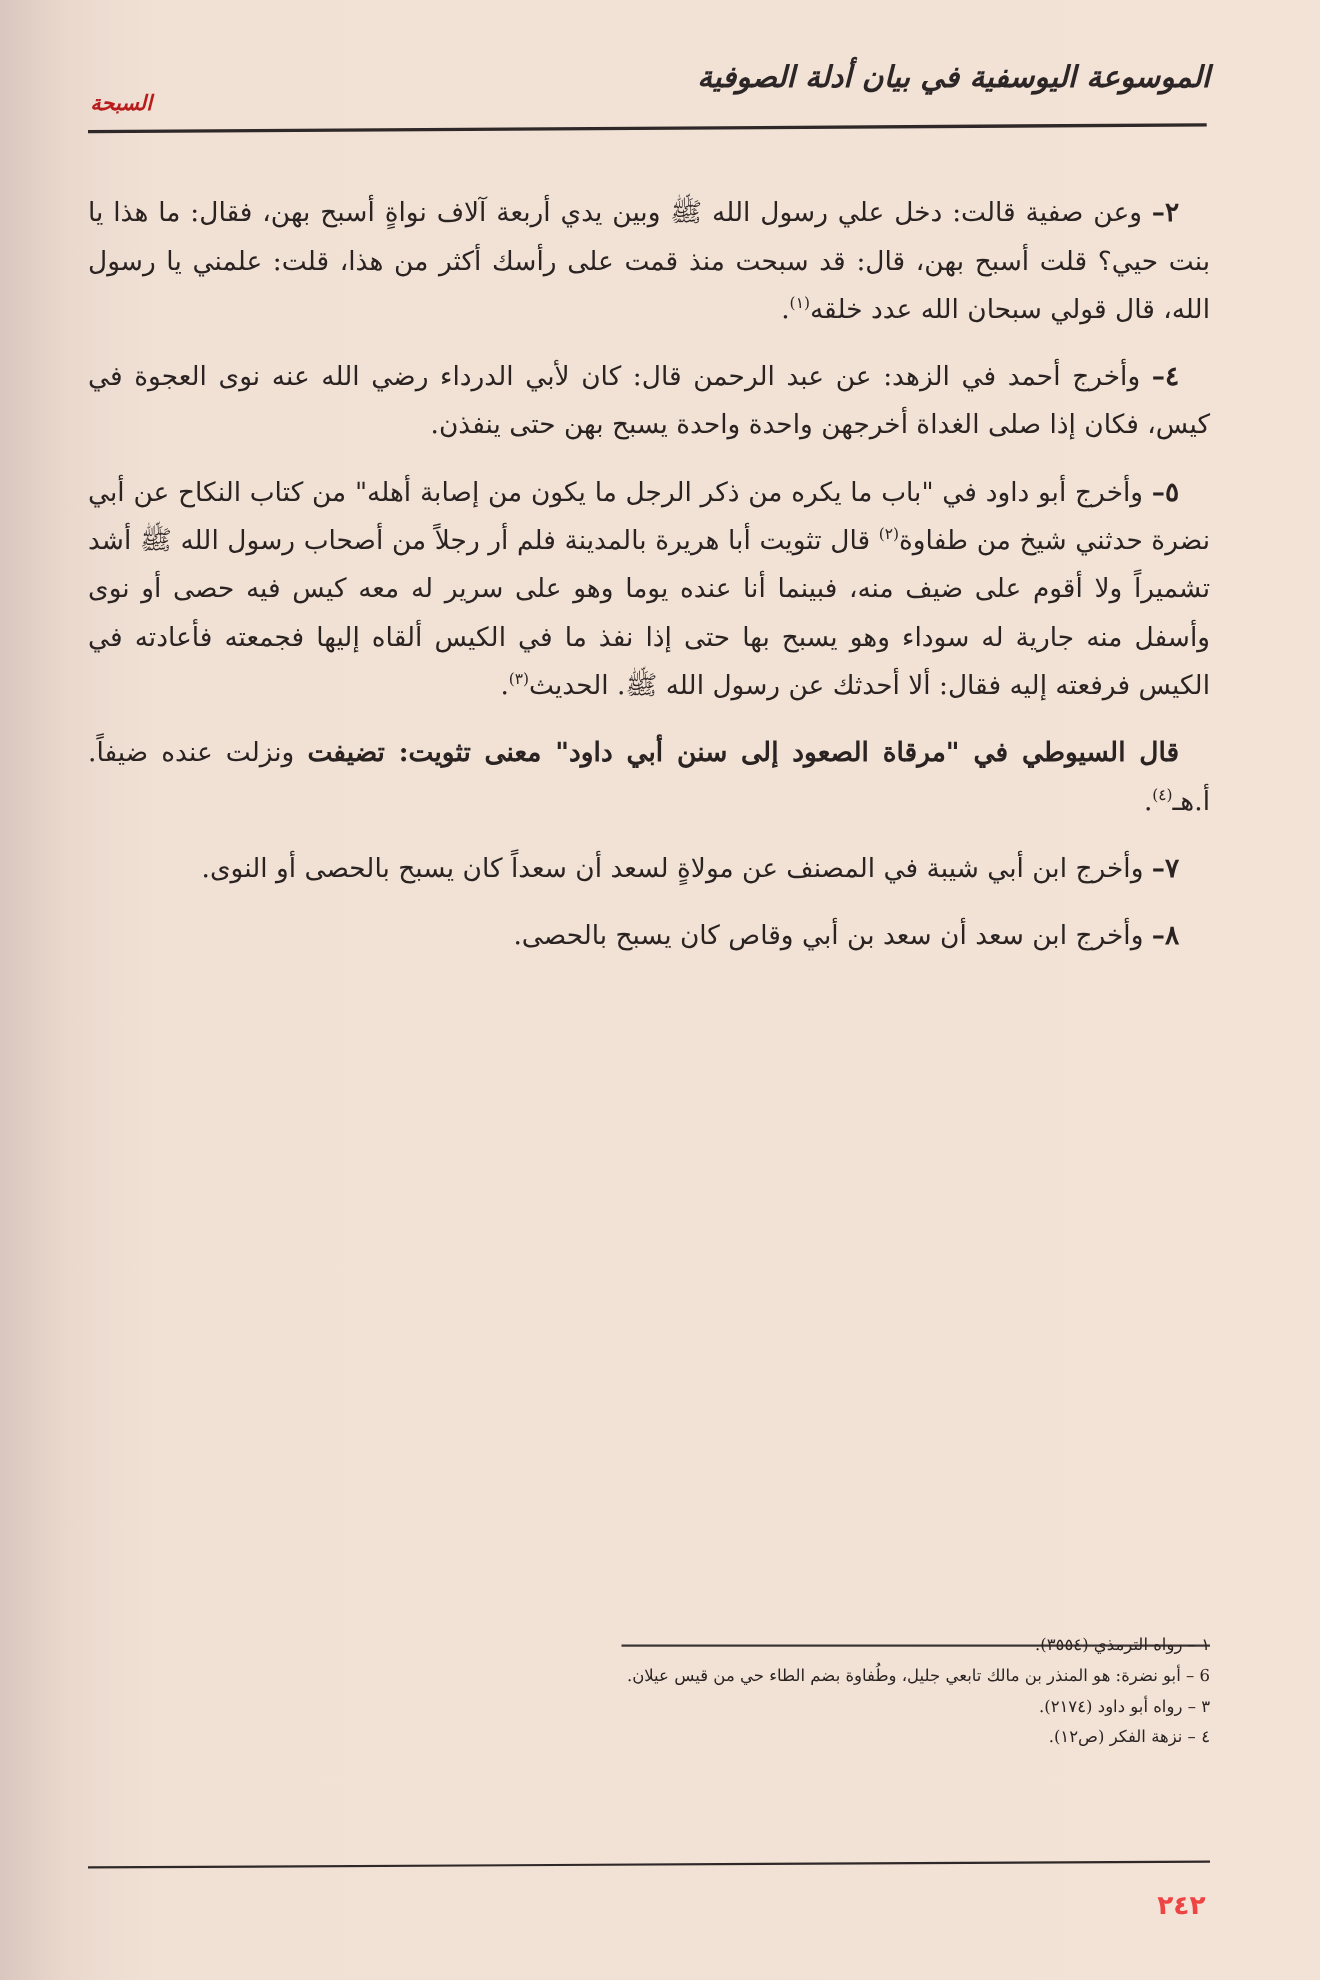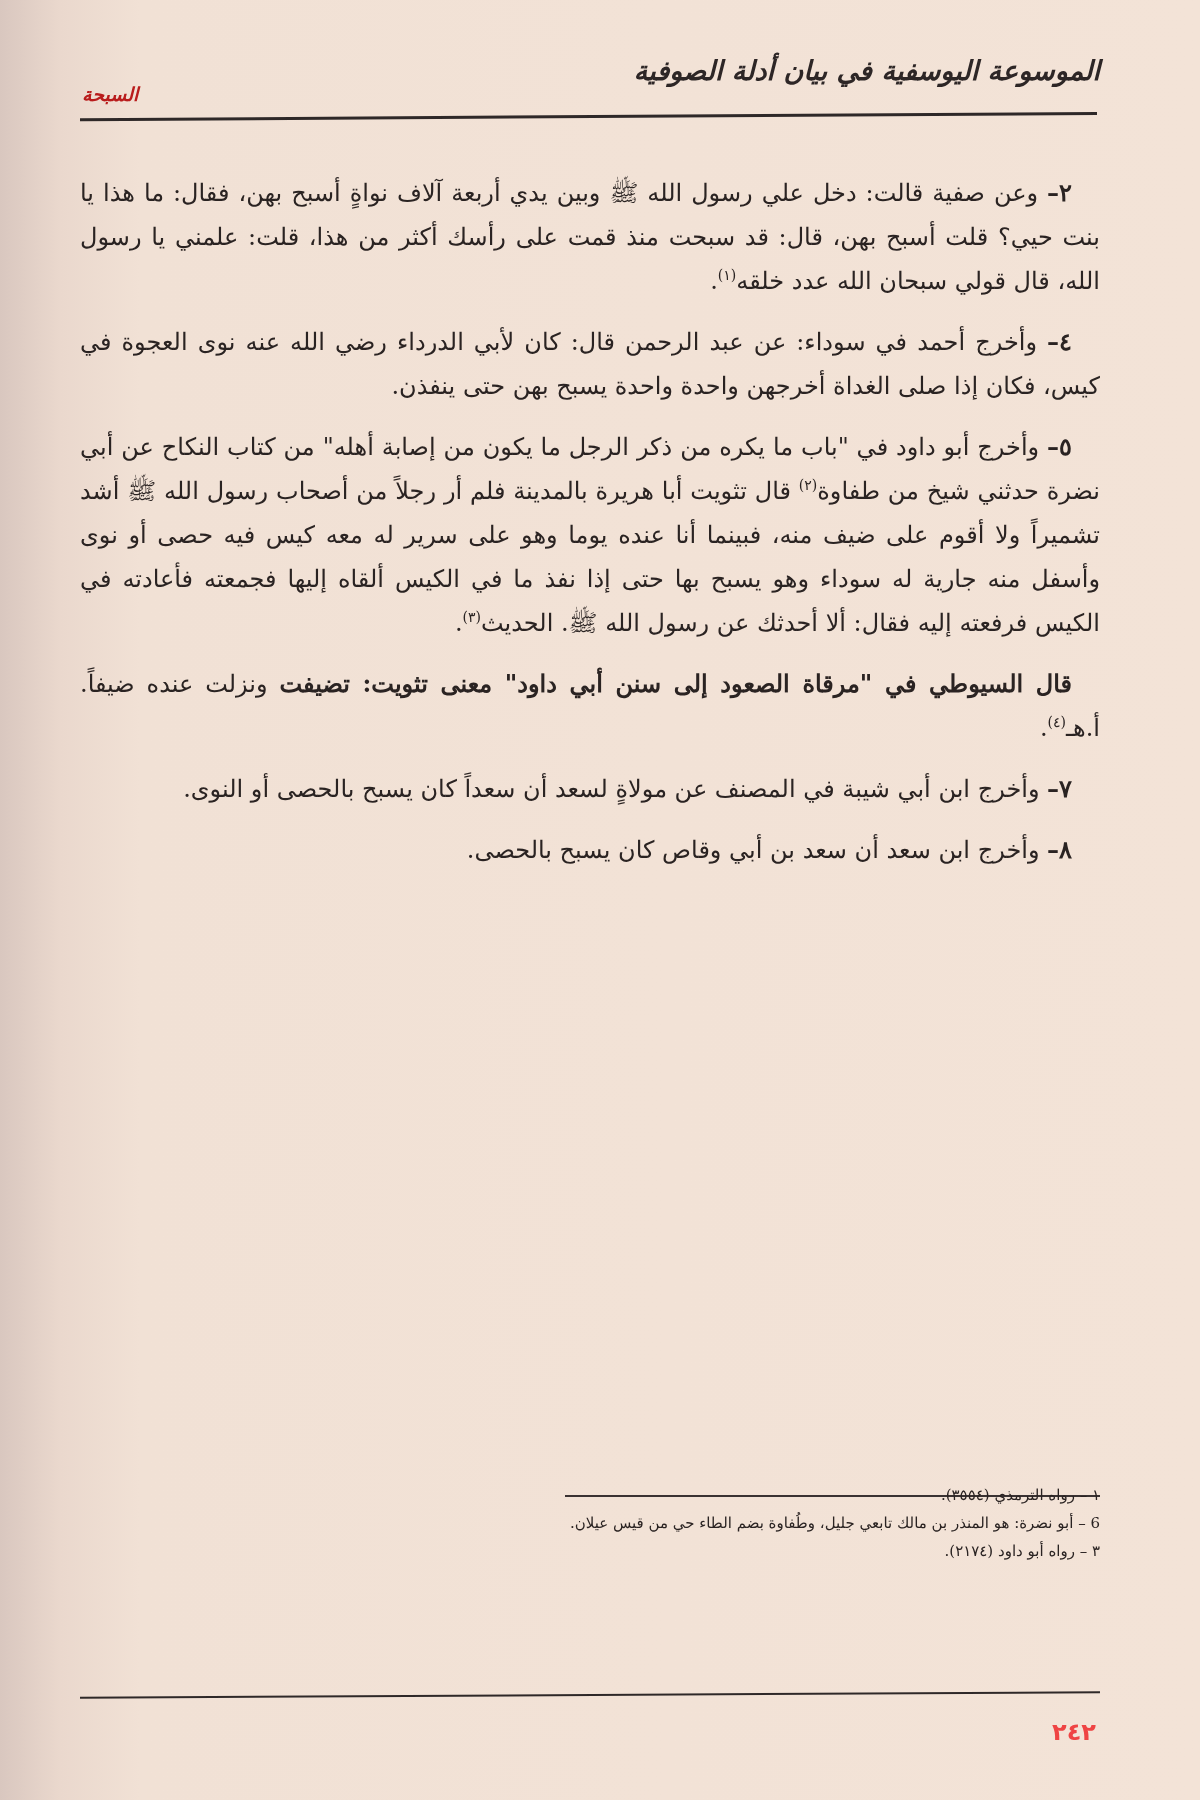--- a/index.html
+++ b/index.html
@@ -74,21 +74,21 @@
   <div class="body-text">
 
     <p class="para">
       <span class="indent"></span><span class="num">٢–</span>
       <span>وعن صفية قالت: دخل علي رسول الله ﷺ وبين يدي أربعة آلاف نواةٍ أسبح بهن، فقال: ما هذا يا بنت حيي؟ قلت أسبح بهن، قال: قد سبحت منذ قمت على رأسك أكثر من هذا، قلت: علمني يا رسول الله، قال قولي سبحان الله عدد خلقه</span><sup>(١)</sup><span>.</span>
     </p>
 
 
     <p class="para">
       <span class="indent"></span><span class="num">٤–</span>
-      <span>وأخرج أحمد في سوداء: عن عبد الرحمن قال: كان لأبي الدرداء رضي الله عنه نوى العجوة في كيس، فكان إذا صلى الغداة أخرجهن واحدة واحدة يسبح بهن حتى ينفذن.</span>
+      <span>وأخرج أحمد في الزهد: عن عبد الرحمن قال: كان لأبي الدرداء رضي الله عنه نوى العجوة في كيس، فكان إذا صلى الغداة أخرجهن واحدة واحدة يسبح بهن حتى ينفذن.</span>
     </p>
 
     <p class="para">
       <span class="indent"></span><span class="num">٥–</span>
       <span>وأخرج أبو داود في "باب ما يكره من ذكر الرجل ما يكون من إصابة أهله" من كتاب النكاح عن أبي نضرة حدثني شيخ من طفاوة</span><sup>(٢)</sup><span> قال تثويت أبا هريرة بالمدينة فلم أر رجلاً من أصحاب رسول الله ﷺ أشد تشميراً ولا أقوم على ضيف منه، فبينما أنا عنده يوما وهو على سرير له معه كيس فيه حصى أو نوى وأسفل منه جارية له سوداء وهو يسبح بها حتى إذا نفذ ما في الكيس ألقاه إليها فجمعته فأعادته في الكيس فرفعته إليه فقال: ألا أحدثك عن رسول الله ﷺ. الحديث</span><sup>(٣)</sup><span>.</span>
     </p>
 
     <p class="para">
       <span class="indent"></span><span class="bold">قال السيوطي في "مرقاة الصعود إلى سنن أبي داود" معنى تثويت: تضيفت</span><span> ونزلت عنده ضيفاً. أ.هـ</span><sup>(٤)</sup><span>.</span>
     </p>
@@ -104,17 +104,18 @@
       <span>وأخرج ابن سعد أن سعد بن أبي وقاص كان يسبح بالحصى.</span>
     </p>
   </div>
 
   <div class="footnote-rule"></div>
 
   <div class="footnotes">
     <p class="footnote">١ – رواه الترمذي (٣٥٥٤).</p>
     <p class="footnote">6 – أبو نضرة: هو المنذر بن مالك تابعي جليل، وطُفاوة بضم الطاء حي من قيس عيلان.</p>
     <p class="footnote">٣ – رواه أبو داود (٢١٧٤).</p>
+    <p class="footnote">٤ – نزهة الفكر (ص١٢).</p>
   </div>
 
   <div class="foot-rule"></div>
   <div class="page-number">٢٤٢</div>
 </div>
 
 </body></html>

